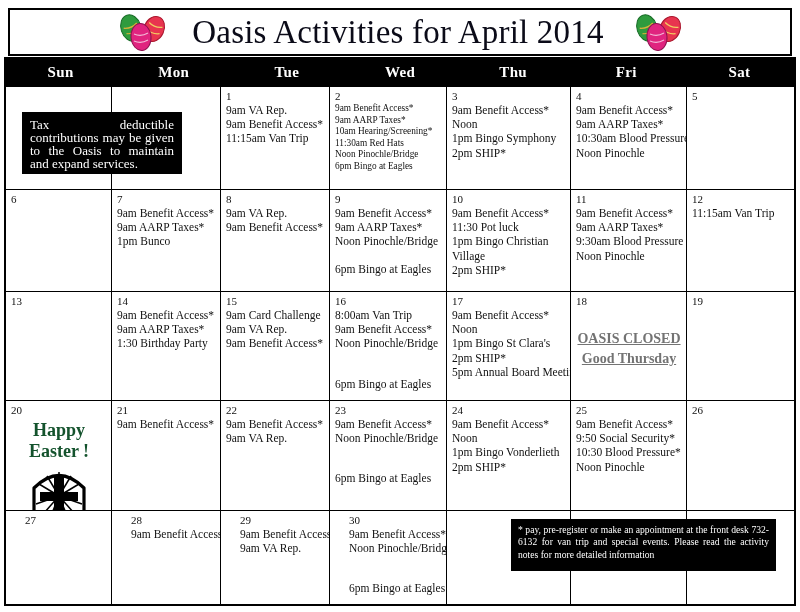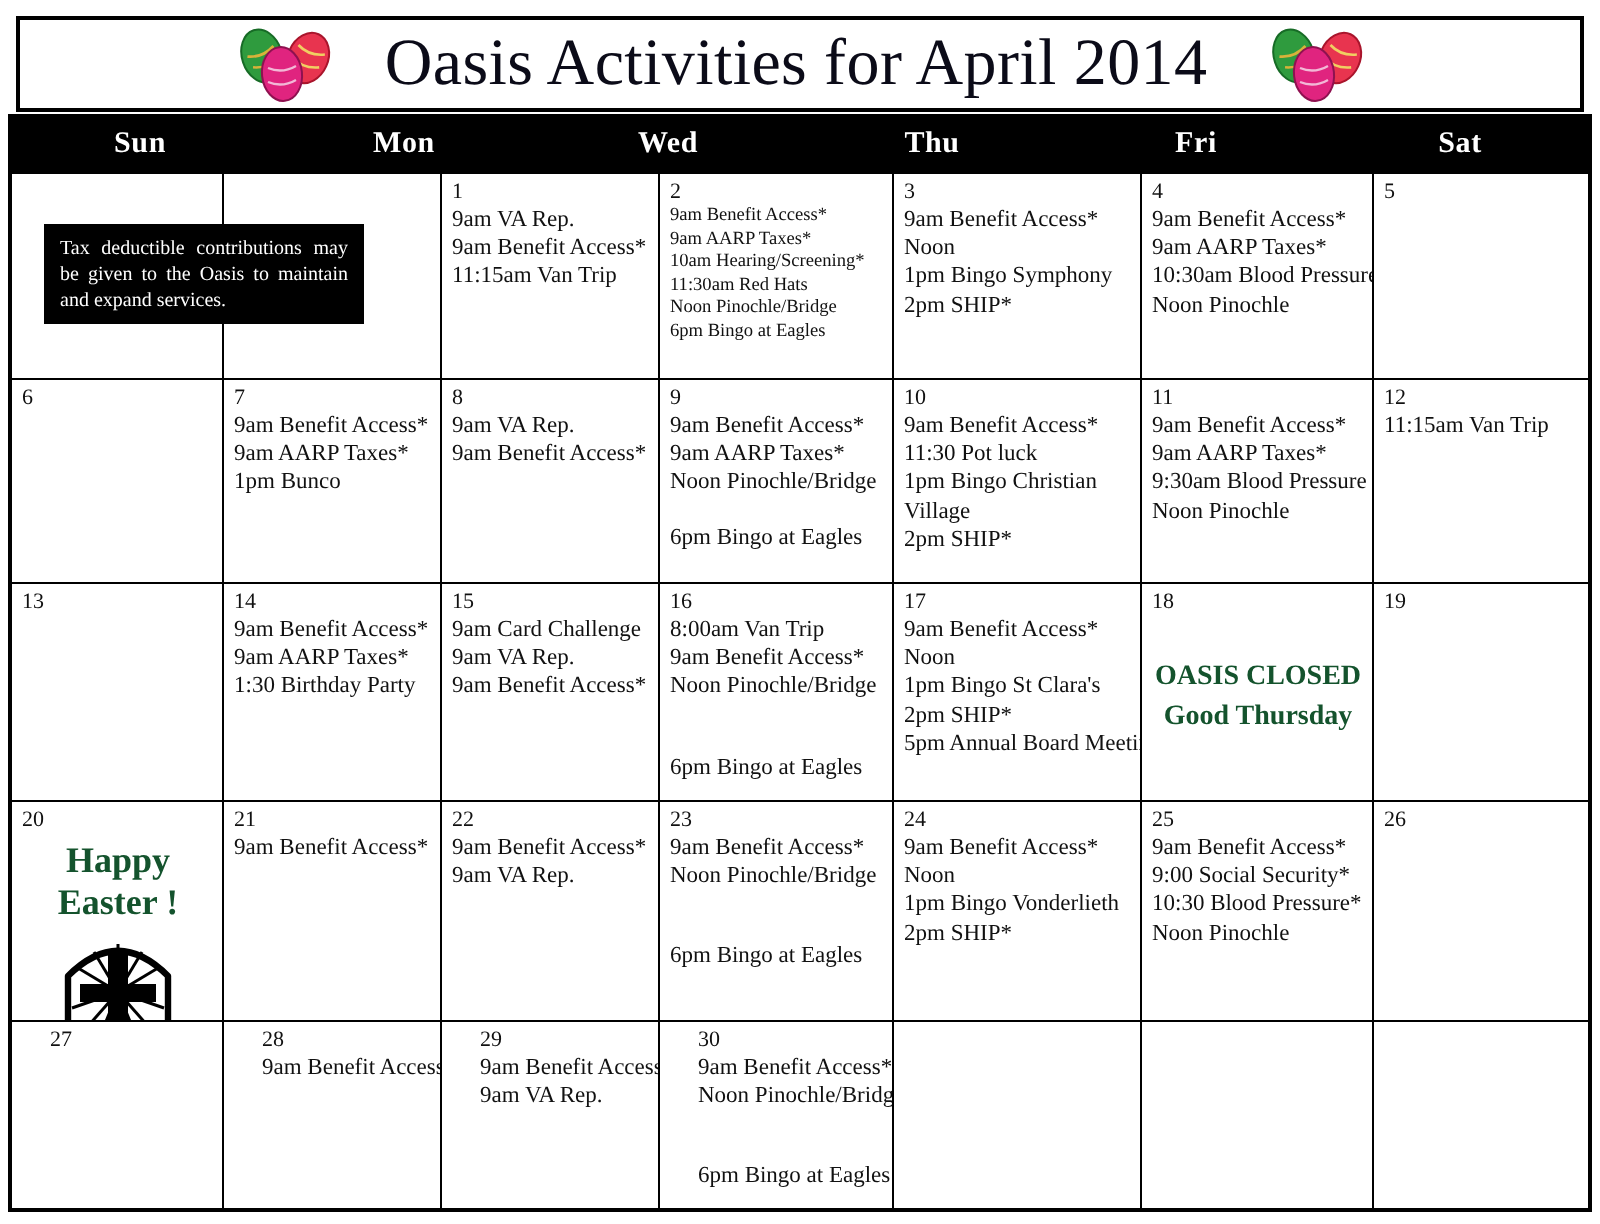--- a/index.html
+++ b/index.html
@@ -60,36 +60,36 @@
     font-size: 11px; color: #111; line-height: 12px; margin-bottom: 1px;
     font-family: "Liberation Serif", "DejaVu Serif", serif;
   }
   .events { font-size: 11.5px; line-height: 14.2px; color: #111; }
   .events div { white-space: nowrap; }
   .events.small { font-size: 9.3px; line-height: 11.6px; }
   .events .spacer { height: 13px; }
 
   .closed-note {
     text-align: center; font-weight: bold; font-size: 14px; line-height: 20px;
-    margin-top: 22px; color:#14532d;
+    margin-top: 22px; color:#737373;text-decoration:underline;
   }
   .easter-note {
     text-align: center; font-weight: bold; font-size: 18px; margin-top: 4px; color:#14532d;
   }
   .cross-wrap { display:flex; justify-content:center; margin-top: 4px; }
 
   
   .blackbox {
     position: absolute; background: #000; color: #fff;
     font-family: "Liberation Serif", "DejaVu Serif", serif;
     text-align: justify;
   }
   #tax-box {
-    left: 22px; top: 112px; width: 160px; height: 50px;
-    padding: 6px 8px; font-size: 10px; line-height: 13px;
+    left: 22px; top: 112px; width: 160px; height: 62px;
+    padding: 6px 8px; font-size: 13px; line-height: 13px;
   }
   #footnote-box {
     left: 511px; top: 519px; width: 265px; height: 52px;
     padding: 5px 7px; font-size: 9.6px; line-height: 12.4px;
   }
 </style>
 </head>
 <body>
 
 <div id="page">
@@ -124,20 +124,21 @@
       <ellipse cx="27" cy="25" rx="10" ry="13.5" fill="#e0247f" transform="rotate(-6 27 25)"></ellipse>
       <ellipse cx="27" cy="25" rx="10" ry="13.5" fill="none" stroke="#8f1150" stroke-width="1" transform="rotate(-6 27 25)"></ellipse>
       <path d="M20 22 q7 3 14 -1" stroke="#f2b8d6" stroke-width="1.2" fill="none"></path>
       <path d="M20 29 q7 3 14 -1" stroke="#f2b8d6" stroke-width="1.2" fill="none"></path>
     </svg>
   </div>
 
   <div class="dow-row" id="dow-row">
       <div class="dow-cell">Sun</div>
       <div class="dow-cell">Mon</div>
+      <div class="dow-cell">Tue</div>
       <div class="dow-cell">Wed</div>
       <div class="dow-cell">Thu</div>
       <div class="dow-cell">Fri</div>
       <div class="dow-cell">Sat</div>
     </div>
 
   <div class="grid" id="grid">
       <div class="cell">
         <div class="daynum"></div>
       </div>
@@ -341,21 +342,21 @@
           <div>9am Benefit Access*</div>
           <div>Noon</div>
           <div>1pm Bingo  Vonderlieth</div>
           <div>2pm SHIP*</div>
         </div>
       </div>
       <div class="cell">
         <div class="daynum">25</div>
         <div class="events">
           <div>9am Benefit Access*</div>
-          <div>9:00 Social Security*</div>
+          <div>9:50 Social Security*</div>
           <div>10:30 Blood Pressure*</div>
           <div>Noon Pinochle</div>
         </div>
       </div>
       <div class="cell">
         <div class="daynum">26</div>
       </div>
       <div class="cell">
         <div class="daynum">27</div>
       </div>
@@ -387,14 +388,15 @@
       </div>
       <div class="cell">
         <div class="daynum"></div>
       </div>
       <div class="cell">
         <div class="daynum"></div>
       </div>
     </div>
 
   <div class="blackbox" id="tax-box">Tax  deductible  contributions  may be  given  to  the  Oasis  to  maintain and expand   services.</div>
+  <div class="blackbox" id="footnote-box">* pay, pre-register or make an appointment at the front desk 732-6132 for van trip and special events.  Please read the activity notes for more detailed    information</div>
 
 </div>
 
 </body></html>

